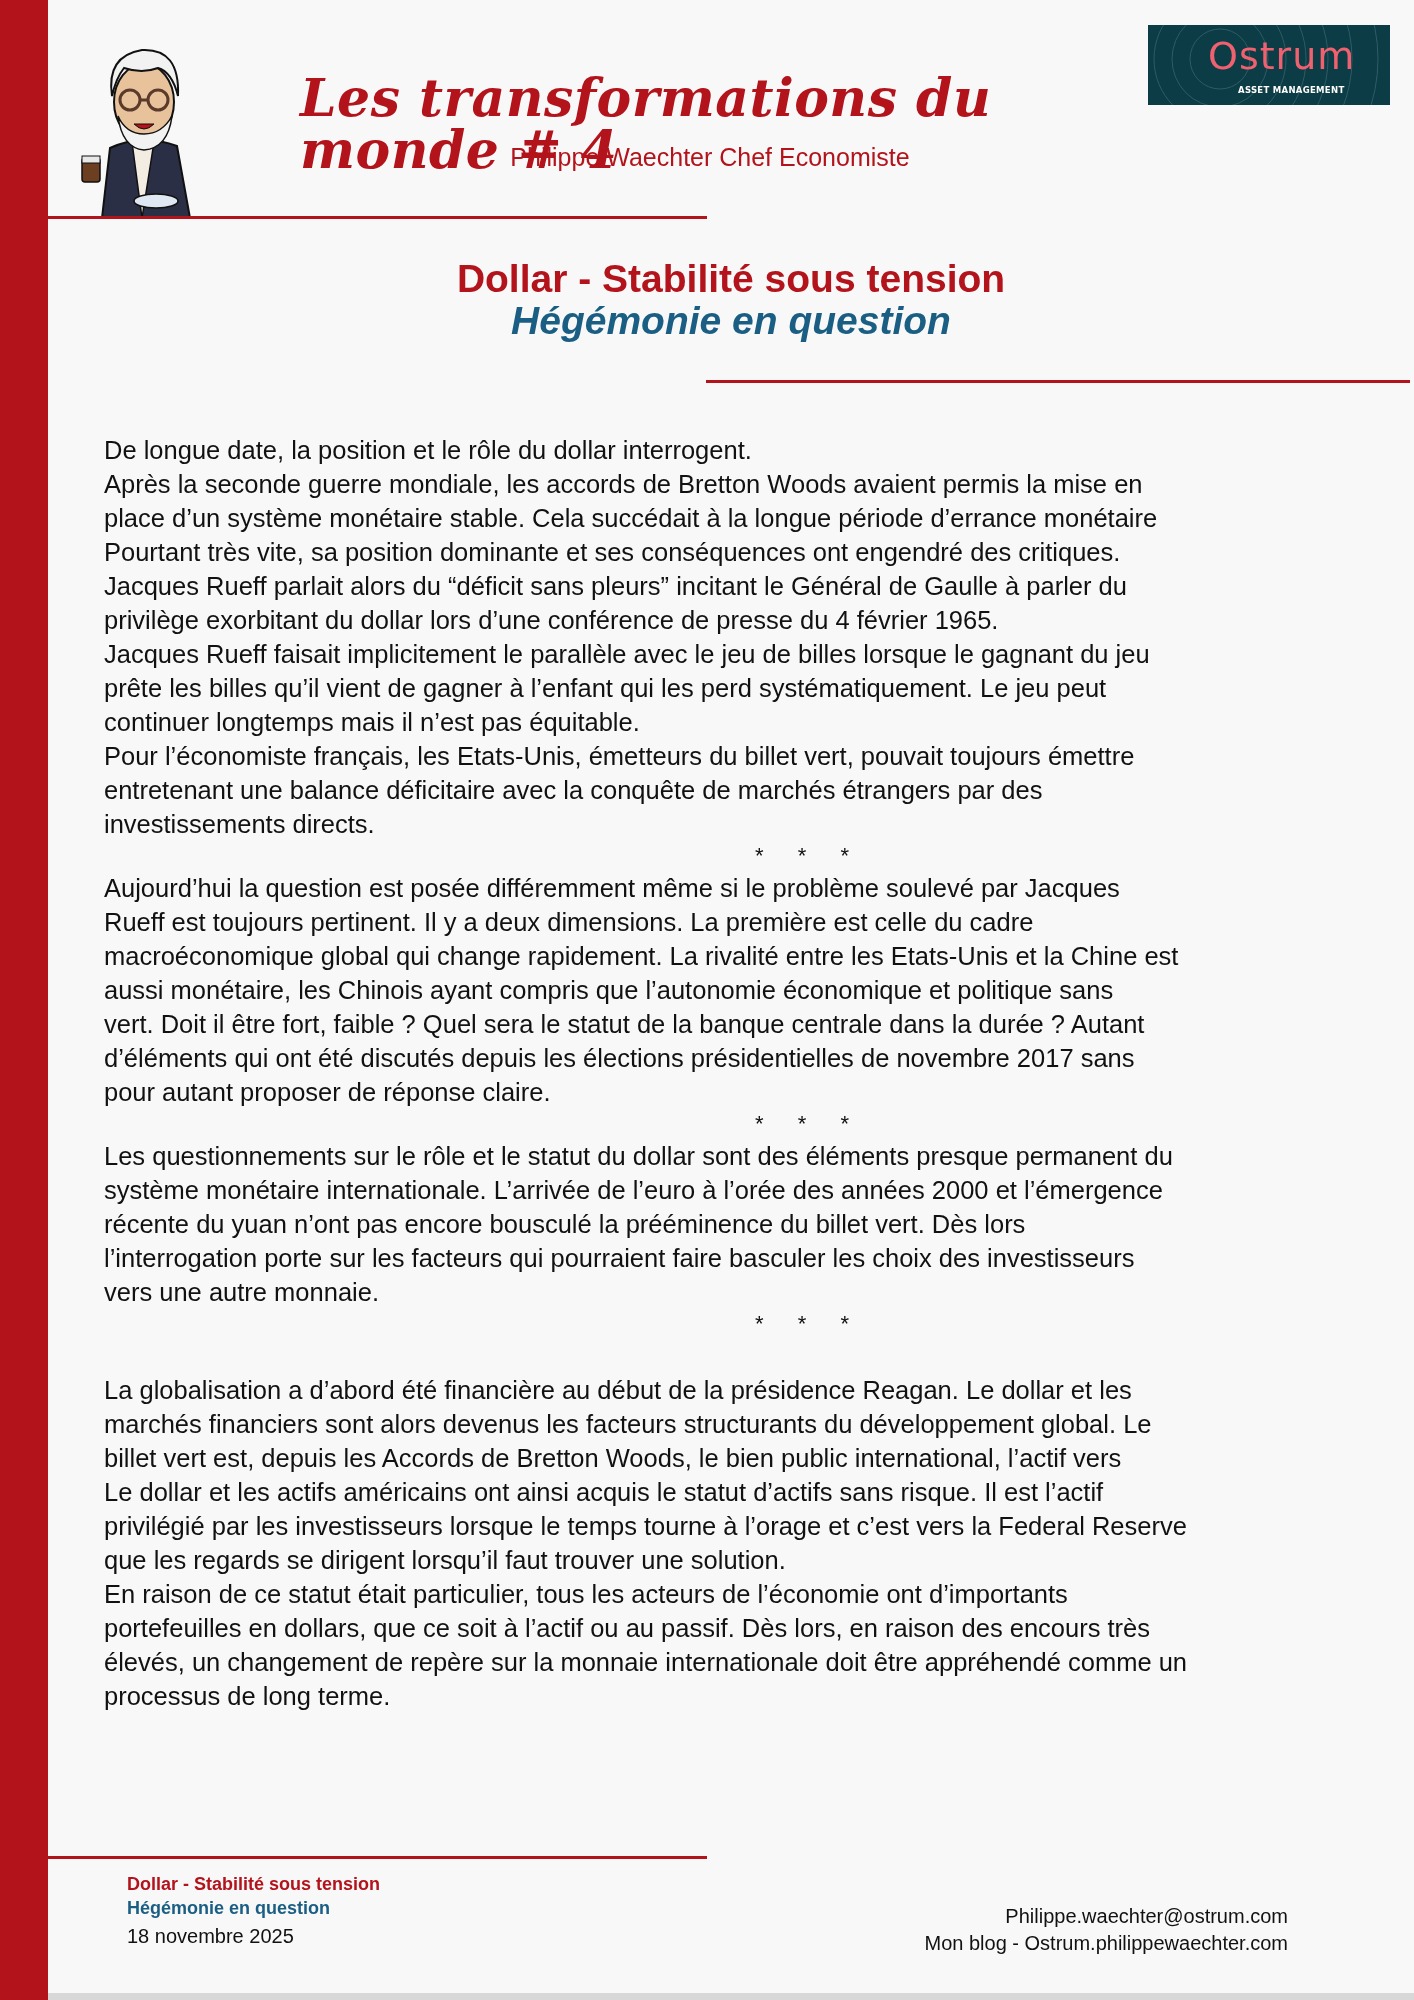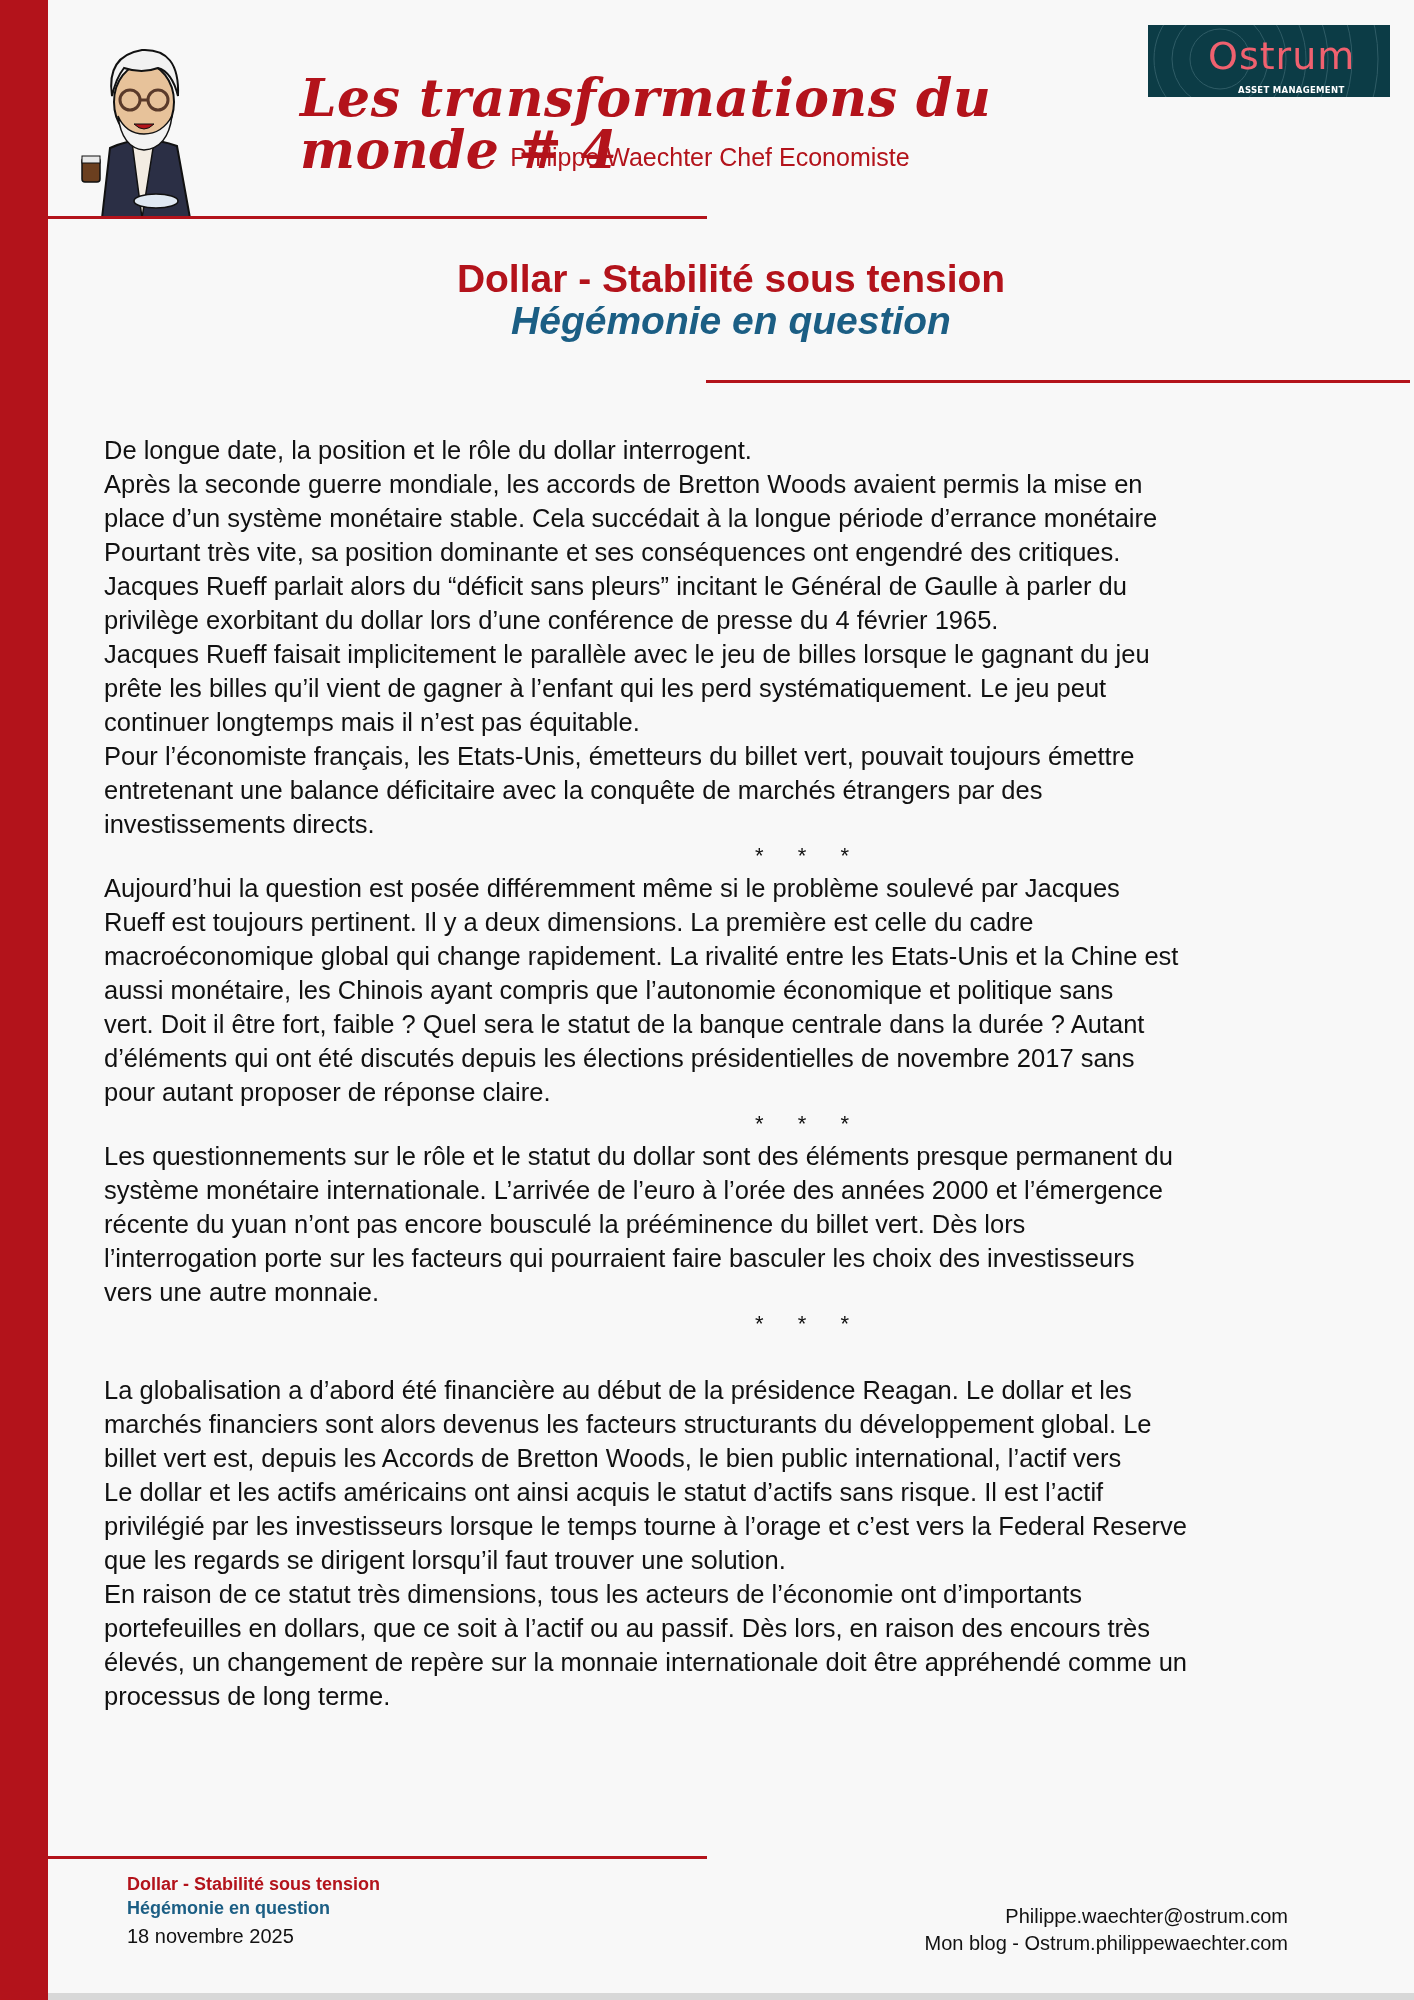--- a/index.html
+++ b/index.html
@@ -19,21 +19,21 @@
     font-family: "DejaVu Serif", serif; font-style: italic; font-weight: bold;
     font-size: 52px; color: #b3131b; letter-spacing: 0.5px; line-height: 1;
   }
   .header-sub {
     position: absolute; left: 300px; width: 820px; top: 143px; text-align: center;
     font-size: 25px; color: #b3131b;
   }
   .rule-top { position: absolute; left: 48px; top: 216px; width: 659px; height: 3px; background: #b3131b; }
 
   .logo {
-    position: absolute; left: 1148px; top: 25px; width: 242px; height: 72px;
+    position: absolute; left: 1148px; top: 25px; width: 242px; height: 80px;
     background: #0c3c46; overflow: hidden;
   }
   .logo svg { position: absolute; left: 0; top: 0; }
   .logo-word {
     position: absolute; left: 60px; top: 12px; font-size: 38px; color: #f0616f;
     font-family: "DejaVu Sans", sans-serif; letter-spacing: 1px; line-height: 1;
   }
   .logo-tag {
     position: absolute; left: 90px; top: 60px; font-size: 8.5px; color: #ffffff;
     font-weight: bold; font-family: "DejaVu Sans", sans-serif; letter-spacing: 0.3px;
@@ -158,21 +158,21 @@
   </div>
   <p class="sep">* * *</p>
   <div class="gap"></div>
   <div>
     <p>La globalisation a d’abord été financière au début de la présidence Reagan. Le dollar et les</p>
     <p>marchés financiers sont alors devenus les facteurs structurants du développement global. Le</p>
     <p>billet vert est, depuis les Accords de Bretton Woods, le bien public international, l’actif vers</p>
     <p>Le dollar et les actifs américains ont ainsi acquis le statut d’actifs sans risque. Il est l’actif</p>
     <p>privilégié par les investisseurs lorsque le temps tourne à l’orage et c’est vers la Federal Reserve</p>
     <p>que les regards se dirigent lorsqu’il faut trouver une solution.</p>
-    <p>En raison de ce statut très dimensions, tous les acteurs de l’économie ont d’importants</p>
+    <p>En raison de ce statut était particulier, tous les acteurs de l’économie ont d’importants</p>
     <p>portefeuilles en dollars, que ce soit à l’actif ou au passif. Dès lors, en raison des encours très</p>
     <p>élevés, un changement de repère sur la monnaie internationale doit être appréhendé comme un</p>
     <p>processus de long terme.</p>
   </div>
 </div>
 
 <div class="rule-bottom"></div>
 <div class="foot-title">Dollar - Stabilité sous tension</div>
 <div class="foot-subtitle">Hégémonie en question</div>
 <div class="foot-date">18 novembre 2025</div>

